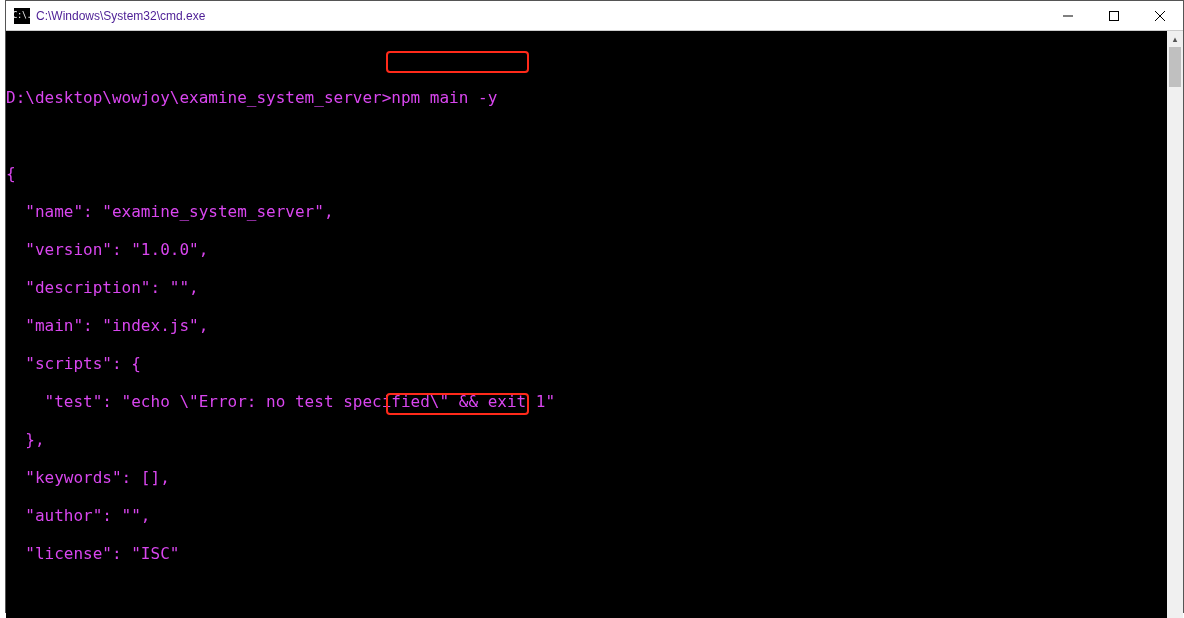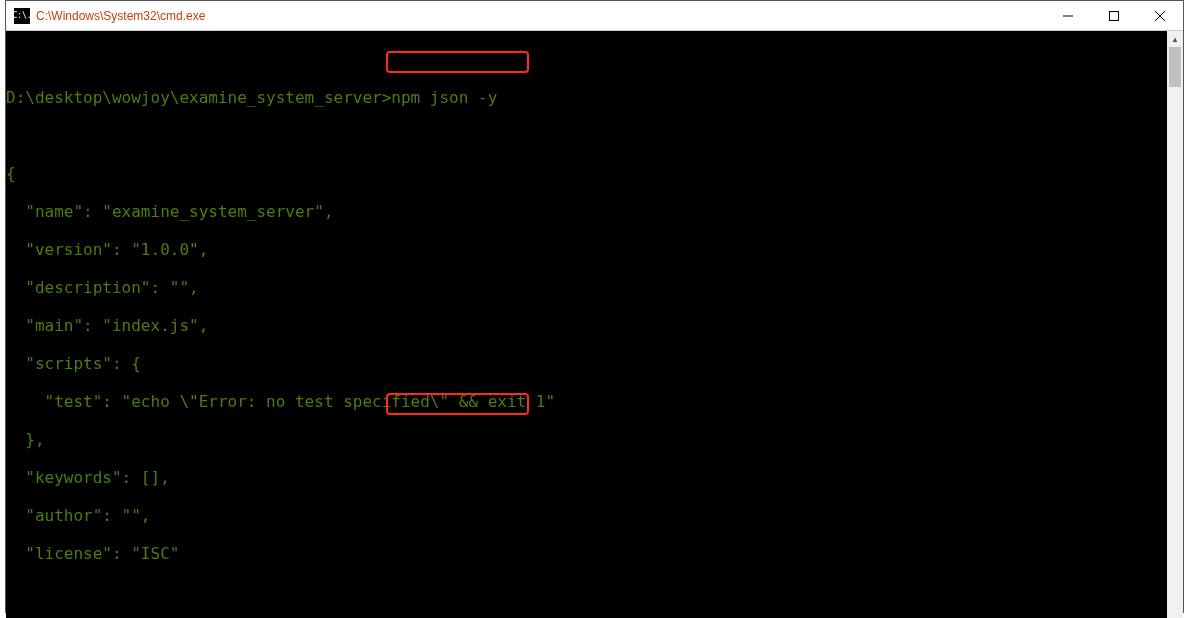--- a/index.html
+++ b/index.html
@@ -30,21 +30,21 @@
   .title-icon {
     width: 16px; height: 16px;
     margin: 0 6px 0 8px;
     background: #000;
     display:flex;align-items:center;justify-content:center;
     color:#fff;font-size:8px;font-family:monospace;
   }
   .title-text {
     flex: 1;
     font-size: 12px;
-    color: #c2410c;
+    color: #4c1d95;
   }
   .title-buttons { display: flex; }
   .title-btn {
     width: 46px; height: 30px;
     display: flex; align-items: center; justify-content: center;
     font-size: 13px;
     color: #000;
   }
   .title-btn svg { width: 10px; height: 10px; }
   .terminal-wrap {
@@ -80,21 +80,21 @@
     width:12px; height:40px;
     background:#c0c0c0;
   }
   .line { display:block; }
   .highlight-box {
     position:absolute;
     border: 2px solid #ff2a1a;
     border-radius: 4px;
     pointer-events:none;
   }
-  .c-white  { color:#4d7c0f; }
+  .c-white  { color:#d946ef; }
 </style>
 </head>
 <body>
 
 <div class="window">
   <div class="titlebar">
     <div class="title-icon">
         <span>C:\.</span>
       </div>
     <div class="title-text">C:\Windows\System32\cmd.exe</div>
@@ -114,21 +114,21 @@
             <line x1="0" y1="0" x2="10" y2="10" stroke="#000" stroke-width="1"></line>
             <line x1="10" y1="0" x2="0" y2="10" stroke="#000" stroke-width="1"></line>
           </svg>
       </div>
     </div>
   </div>
 
   <div class="terminal-wrap">
     <div class="terminal">
 <span class="line"> </span>
-<span class="line"><span class="c-white">D:\desktop\wowjoy\examine_system_server&gt;</span><span class="c-white">npm json -y</span></span>
+<span class="line"><span class="c-white">D:\desktop\wowjoy\examine_system_server&gt;</span><span class="c-white">npm main -y</span></span>
 <span class="line"> </span>
 <span class="line c-white">{</span>
 <span class="line c-white">  "name": "examine_system_server",</span>
 <span class="line c-white">  "version": "1.0.0",</span>
 <span class="line c-white">  "description": "",</span>
 <span class="line c-white">  "main": "index.js",</span>
 <span class="line c-white">  "scripts": {</span>
 <span class="line c-white">    "test": "echo \"Error: no test specified\" &amp;&amp; exit 1"</span>
 <span class="line c-white">  },</span>
 <span class="line c-white">  "keywords": [],</span>

